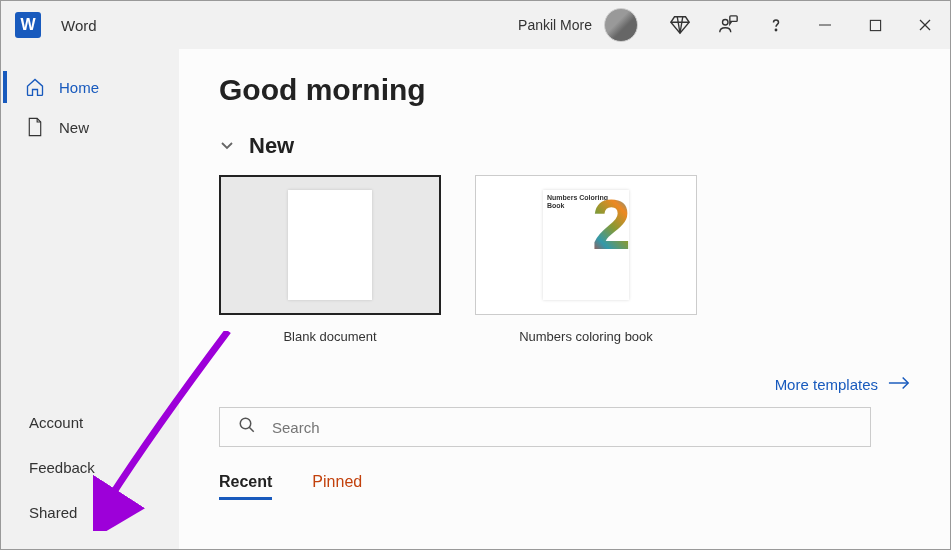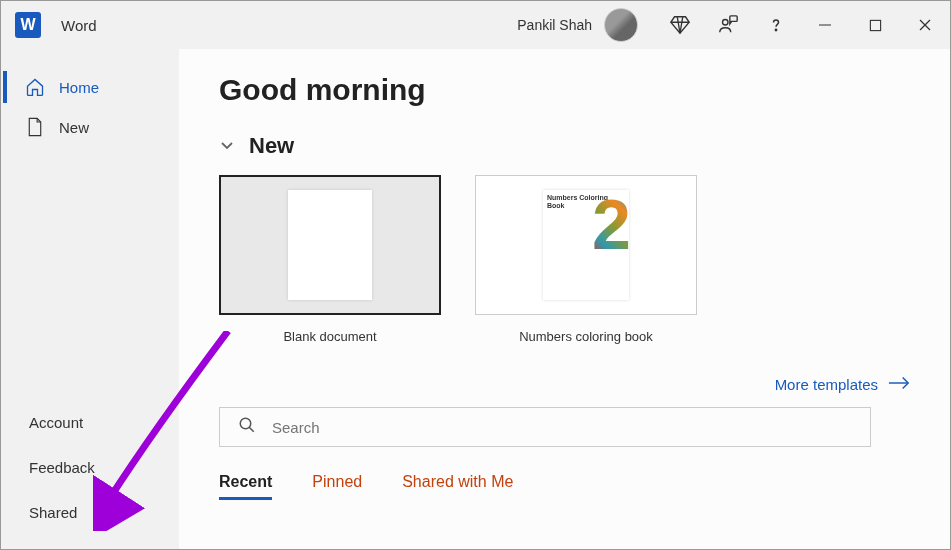--- a/index.html
+++ b/index.html
@@ -56,21 +56,21 @@
 </head>
 <body>
 
 <div class="titlebar">
   <div class="titlebar-left">
     <div class="word-logo">W</div>
     <span class="app-title">Word</span>
   </div>
   <div class="titlebar-right">
     <div class="user-area">
-      <span class="user-name">Pankil Shah</span>
+      <span class="user-name">Pankil More</span>
       <div class="avatar"></div>
     </div>
     <div class="titlebar-icon">
       <svg width="22" height="22" viewBox="0 0 24 24" fill="none" stroke="currentColor" stroke-width="1.5">
           <path d="M6 3h12l4 6-10 12L2 9l4-6z"></path>
           <path d="M2 9h20M9 3l3 18 3-18"></path>
         </svg>
     </div>
     <div class="titlebar-icon">
       <svg width="22" height="22" viewBox="0 0 24 24" fill="none" stroke="currentColor" stroke-width="1.5">
@@ -179,21 +179,20 @@
             <circle cx="10" cy="10" r="7"></circle>
             <line x1="21" y1="21" x2="15" y2="15"></line>
           </svg>
       </span>
       <input type="text" placeholder="Search" style="">
     </div>
 
     <div class="tabs">
       <div class="tab active"><span>Recent</span></div>
       <div class="tab"><span>Pinned</span></div>
-      <div class="tab"><span>Shared with Me</span></div>
     </div>
   </div>
 </div>
 
 <svg class="arrow-annot" width="160" height="200">
   <defs>
       <marker id="ah" markerWidth="10" markerHeight="10" refX="2" refY="5" orient="auto">
         <path d="M0 0L10 5L0 10z" fill="#9d00d9"></path>
       </marker>
     </defs>

